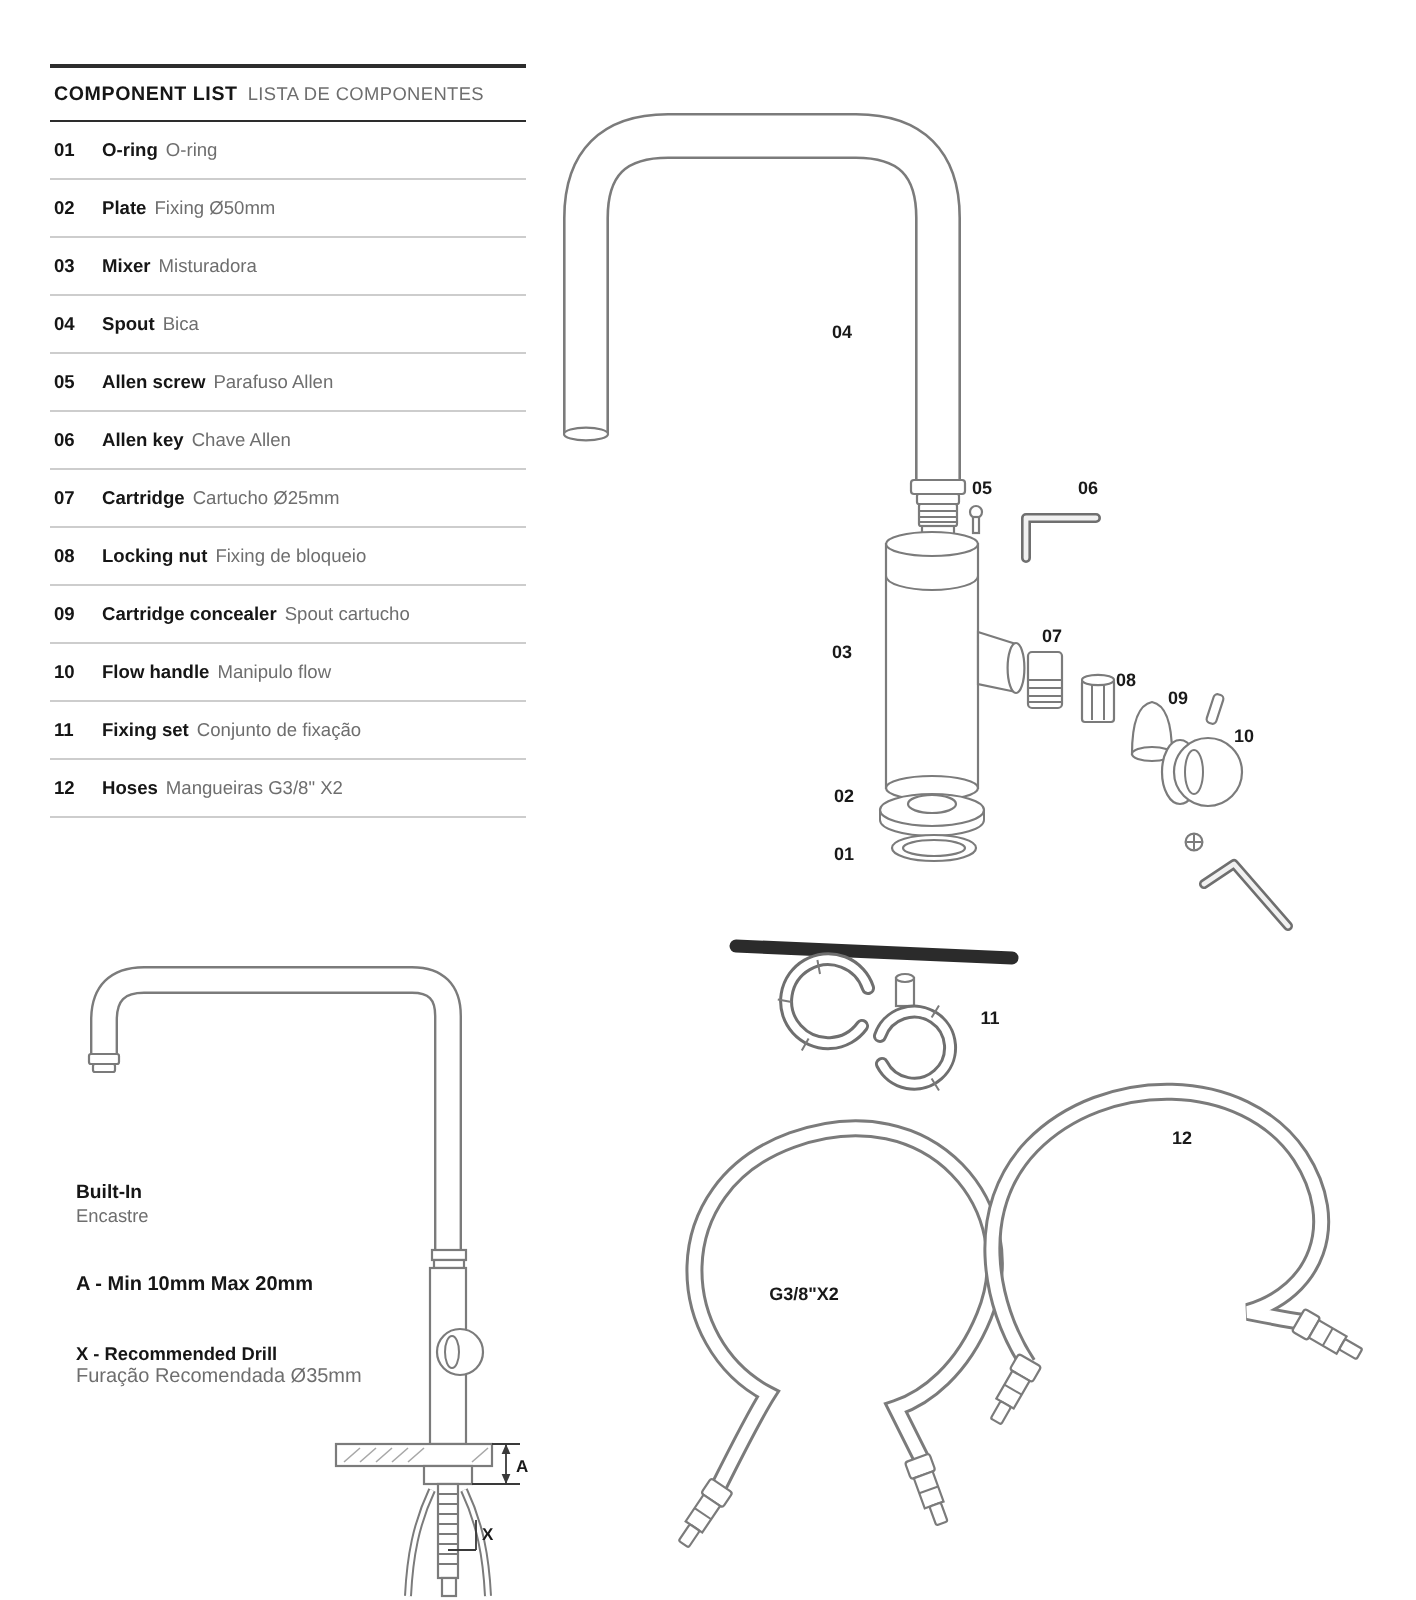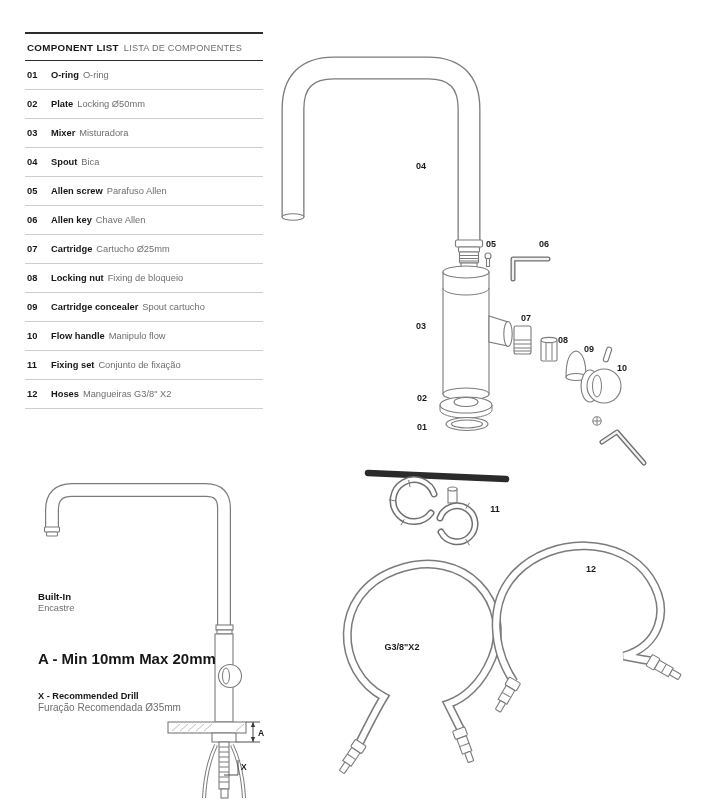--- a/index.html
+++ b/index.html
@@ -7,33 +7,33 @@
   body {
     width: 708px; height: 800px;
     background: #ffffff;
     font-family: "Liberation Sans", sans-serif;
     position: relative; overflow: hidden;
   }
   .page { position: absolute; inset: 0; }
 
   
   .clist { position: absolute; left: 25px; top: 32px; width: 238px; border-top: 2px solid #2d2d2d; }
-  .clist-header { display: flex; gap: 5px; align-items: flex-end; padding: 8px 2px 7px 2px; border-bottom: 1.5px solid #2d2d2d; }
+  .clist-header { display: flex; gap: 5px; align-items: flex-start; padding: 8px 2px 7px 2px; border-bottom: 1.5px solid #2d2d2d; }
   .t-en { font-size: 9.8px; font-weight: bold; color: #161616; letter-spacing: .3px; }
   .t-pt { font-size: 9.2px; color: #6e6e6e; letter-spacing: .2px; }
   .clist-row { display: flex; gap: 7px; align-items: center; height: 29px; border-bottom: 1px solid #cdcdcd; padding: 0 2px; }
   .r-num { flex: 0 0 17px; font-size: 9.3px; font-weight: bold; color: #161616; }
   .r-en { font-size: 9.3px; font-weight: bold; color: #161616; white-space: nowrap; }
   .r-pt { font-size: 9.3px; color: #6e6e6e; white-space: nowrap; margin-left: -3px; }
 
   
   .builtin-text { position: absolute; left: 38px; top: 591px; width: 200px; }
   .bt-title { font-size: 9.6px; font-weight: bold; color: #161616; }
   .bt-sub { font-size: 9.2px; color: #6e6e6e; margin-top: 1px; }
-  .bt-dim { font-size: 15px; font-weight: bold; color: #161616; margin-top: 37px; }
+  .bt-dim { font-size: 10px; font-weight: bold; color: #161616; margin-top: 24px; }
   .bt-drill { font-size: 9.2px; font-weight: bold; color: #161616; margin-top: 24px; }
   .bt-drillpt { font-size: 10px; color: #6e6e6e; margin-top: 1px; }
 
   
   svg.art { position: absolute; left: 0; top: 0; }
   .to { fill: none; stroke: #7b7b7b; }
   .ti { fill: none; stroke: #ffffff; }
   .pf { fill: #ffffff; stroke: #7b7b7b; stroke-width: 1.1; }
   .ln { fill: none; stroke: #7b7b7b; stroke-width: 1; }
   .dim { fill: none; stroke: #3a3a3a; stroke-width: 0.9; }
@@ -245,21 +245,21 @@
       <span class="t-pt">LISTA DE COMPONENTES</span>
     </div>
     <div class="clist-row">
       <span class="r-num">01</span>
       <span class="r-en">O-ring</span>
       <span class="r-pt">O-ring</span>
     </div>
     <div class="clist-row">
       <span class="r-num">02</span>
       <span class="r-en">Plate</span>
-      <span class="r-pt">Locking Ø50mm</span>
+      <span class="r-pt">Fixing Ø50mm</span>
     </div>
     <div class="clist-row">
       <span class="r-num">03</span>
       <span class="r-en">Mixer</span>
       <span class="r-pt">Misturadora</span>
     </div>
     <div class="clist-row">
       <span class="r-num">04</span>
       <span class="r-en">Spout</span>
       <span class="r-pt">Bica</span>

